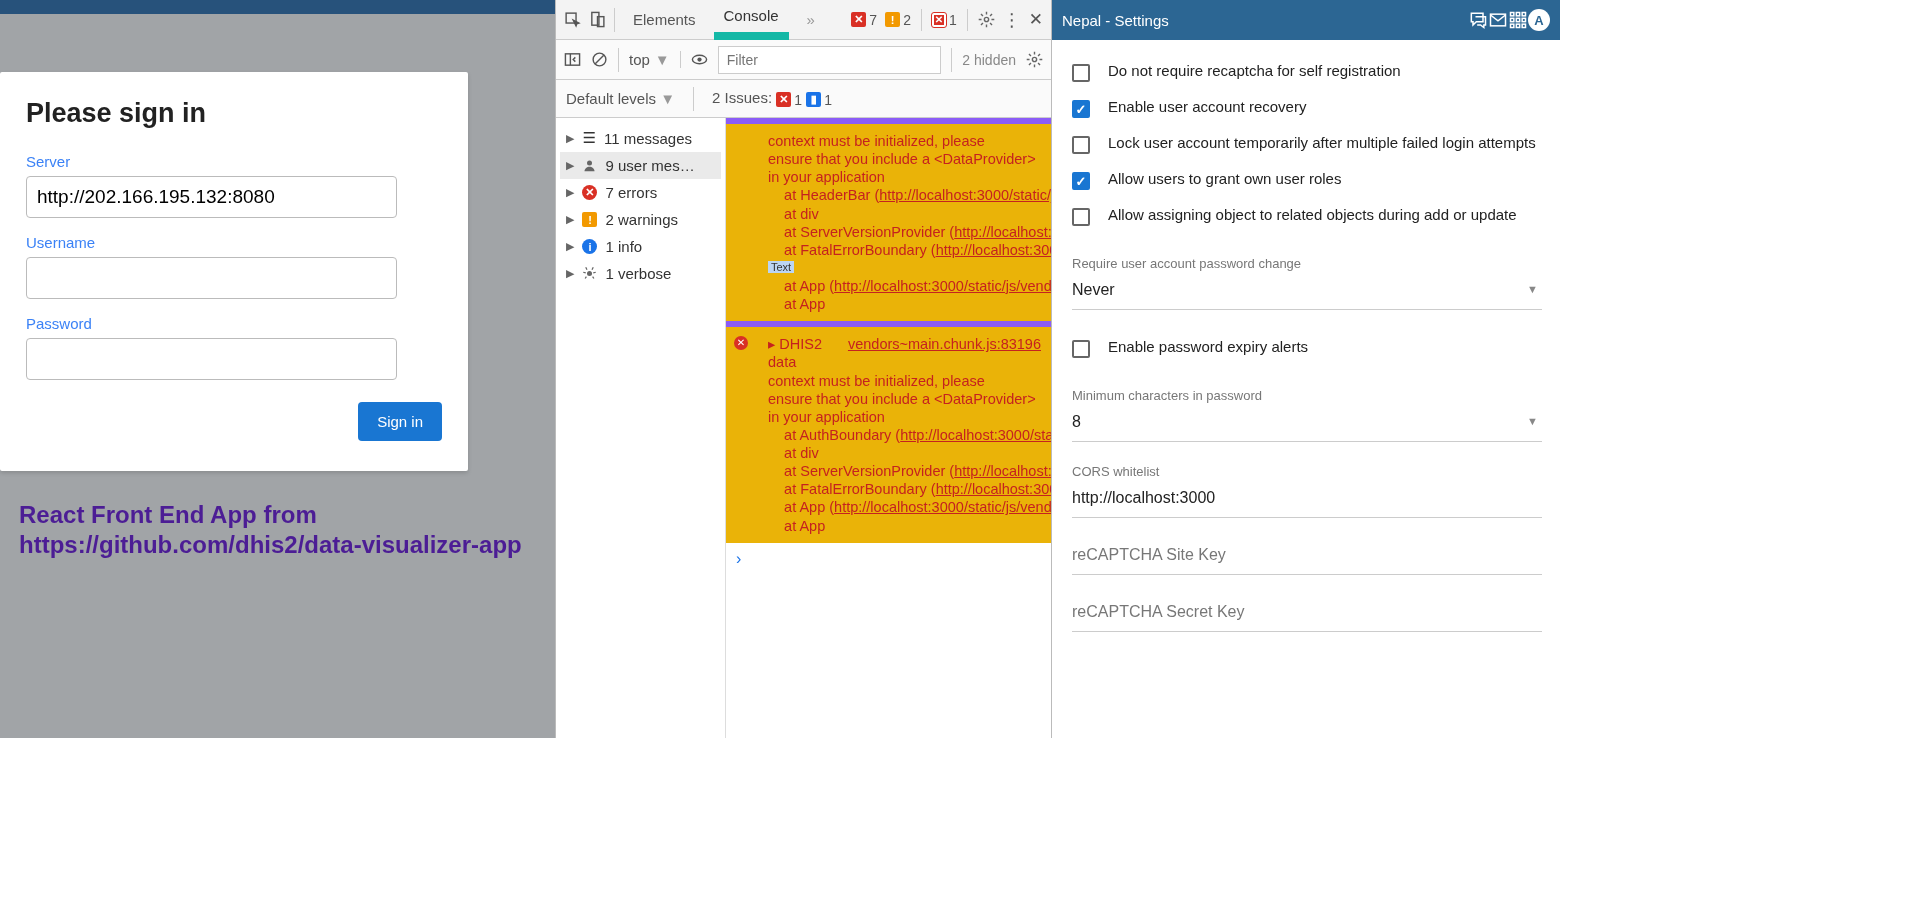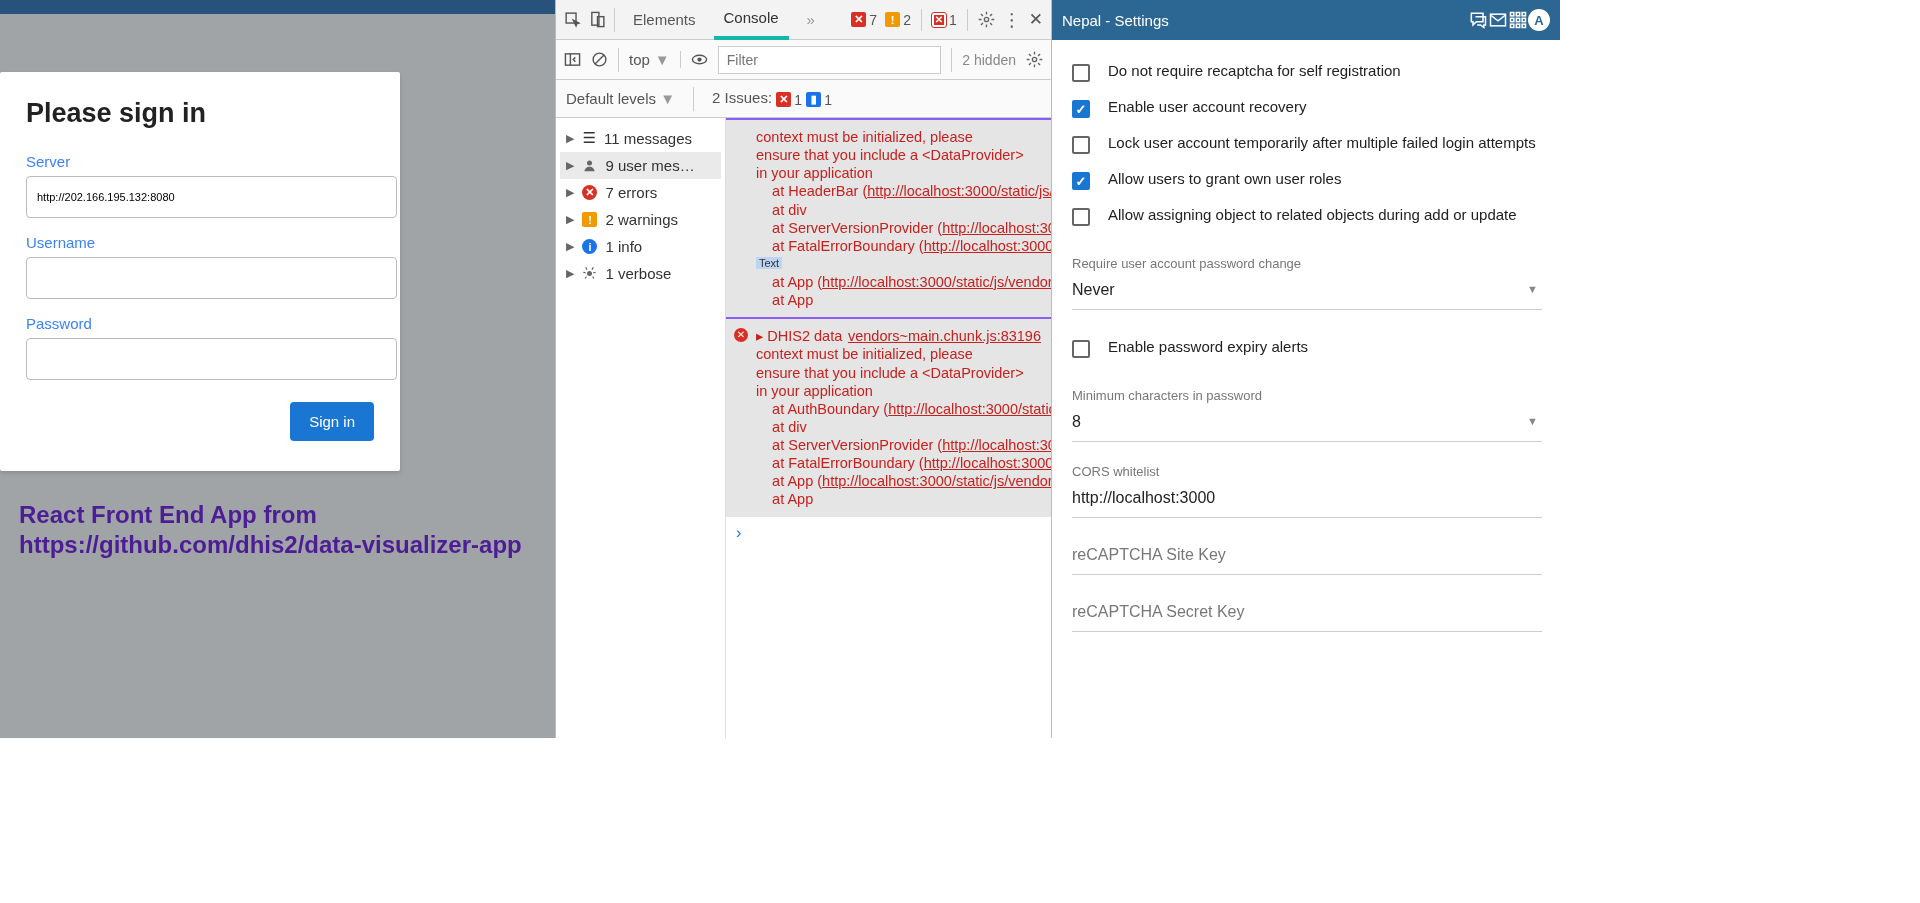--- a/index.html
+++ b/index.html
@@ -1,48 +1,48 @@
 <!DOCTYPE html>
 <html><head>
 <meta charset="utf-8">
 <style>
 *{margin:0;padding:0;box-sizing:border-box;font-family:Arial,Helvetica,sans-serif}
 body{display:flex;width:1560px;height:738px;overflow:hidden;background:#fff}
 .left{width:555px;background:#a1a4a7;position:relative;flex-shrink:0}
 .left-top{height:14px;background:#27527b}
-.card{position:absolute;top:72px;left:0;width:400px;background:#fff;padding:26px 26px 30px;box-shadow:0 2px 4px rgba(0,0,0,.15);border-radius:2px}
+.card{position:absolute;top:72px;left:0;width:468px;background:#fff;padding:26px 26px 30px;box-shadow:0 2px 4px rgba(0,0,0,.15);border-radius:2px}
 .card h1{font-size:27px;font-weight:700;color:#222;margin-bottom:24px}
 .card label{display:block;font-size:15px;color:#3b82f6;margin-bottom:6px;margin-top:16px}
-.card input{width:371px;height:42px;border:1px solid #bbb;border-radius:4px;padding:0 10px;font-size:11px}
+.card input{width:371px;height:42px;border:1px solid #bbb;border-radius:4px;padding:0 10px;font-size:19px}
 .signin{float:right;margin-top:22px;background:#1976d2;color:#fff;border:none;border-radius:4px;padding:11px 19px;font-size:15px;font-weight:500;cursor:pointer}
 .left-cap{position:absolute;top:500px;left:19px;color:#4c1d95;font-size:24px;font-weight:700;line-height:1.25}
 .mid{width:497px;border-left:1px solid #bbb;border-right:1px solid #bbb;display:flex;flex-direction:column;flex-shrink:0;background:#fff}
 .tb{height:40px;border-bottom:1px solid #ccc;display:flex;align-items:center;padding:0 8px;background:#f3f3f3;font-size:15px;color:#555;gap:8px}
 .icon15{width:17px;height:17px}
 .tab{padding:0 10px;cursor:pointer;height:40px;display:flex;align-items:center}
-.tab.active{color:#333;border-bottom:4px solid #14b8a6;font-weight:400}
+.tab.active{color:#333;border-bottom:8px solid #14b8a6;font-weight:400}
 .badge{display:inline-flex;align-items:center;gap:3px;font-size:14px}
 .bx{width:15px;height:15px;border-radius:2px;color:#fff;display:inline-flex;align-items:center;justify-content:center;font-size:11px;font-weight:700}
 .bx.e{background:#d93025}
 .bx.w{background:#f29900}
 .bx.v{background:#d93025;border:2px solid #fff;outline:1px solid #d93025;width:14px;height:14px;font-size:10px}
 .bx.b{background:#1a73e8}
 .sp{flex:1}
 .tb2{height:40px;border-bottom:1px solid #ccc;display:flex;align-items:center;padding:0 8px;background:#fafafa;font-size:15px;color:#555;gap:10px}
 .ctx{display:flex;align-items:center;gap:5px;border-right:1px solid #ccc;padding-right:10px}
 .filt{flex:1;height:28px;border:1px solid #ccc;padding:0 8px;font-size:14px}
 .hid{color:#888;font-size:14px;white-space:nowrap}
 .tb3{height:38px;border-bottom:1px solid #ccc;display:flex;align-items:center;padding:0 10px;background:#fafafa;font-size:15px;color:#555;gap:18px}
 .mid-body{flex:1;display:flex;overflow:hidden}
 .side{width:170px;border-right:1px solid #ddd;padding:6px 4px;font-size:15px;color:#333;background:#fff}
 .side .row{display:flex;align-items:center;gap:8px;padding:5px 6px;cursor:pointer}
 .side .row.sel{background:#eaeaea}
 .tri{font-size:11px;color:#666}
 .logs{flex:1;overflow:auto;font-family:Menlo,Consolas,monospace;font-size:14.5px;line-height:1.25}
-.le{padding:8px 10px 8px 30px;border-top:2px solid #8b5cf6;background:#e5e5e5;color:#c5221f;position:relative}
+.le{padding:8px 10px 8px 42px;border-top:6px solid #8b5cf6;background:#eab308;color:#c5221f;position:relative}
 .le .erricon{position:absolute;left:8px;top:9px;width:14px;height:14px;background:#d93025;border-radius:50%;color:#fff;font-size:10px;display:flex;align-items:center;justify-content:center}
 .le a{color:#c5221f;text-decoration:underline}
 .src{float:right;text-decoration:underline;color:#c5221f}
 .txsel{background:#bcd5f3;color:#333;font-size:11px;padding:0 3px;position:relative;top:-2px}
 .prompt{padding:6px 10px;color:#1a73e8;font-size:16px}
 .right{flex:1;background:#fff;display:flex;flex-direction:column}
 .rhead{height:40px;background:#2c6693;color:#fff;display:flex;align-items:center;padding:0 10px;font-size:15px;font-weight:500;gap:0}
 .rhead .sp{flex:1}
 .ricon{width:20px;height:20px;stroke:#fff;fill:none;stroke-width:1.8}
 .rbody{flex:1;padding:14px 0 0 20px;overflow:auto;font-size:15px;color:#222}

